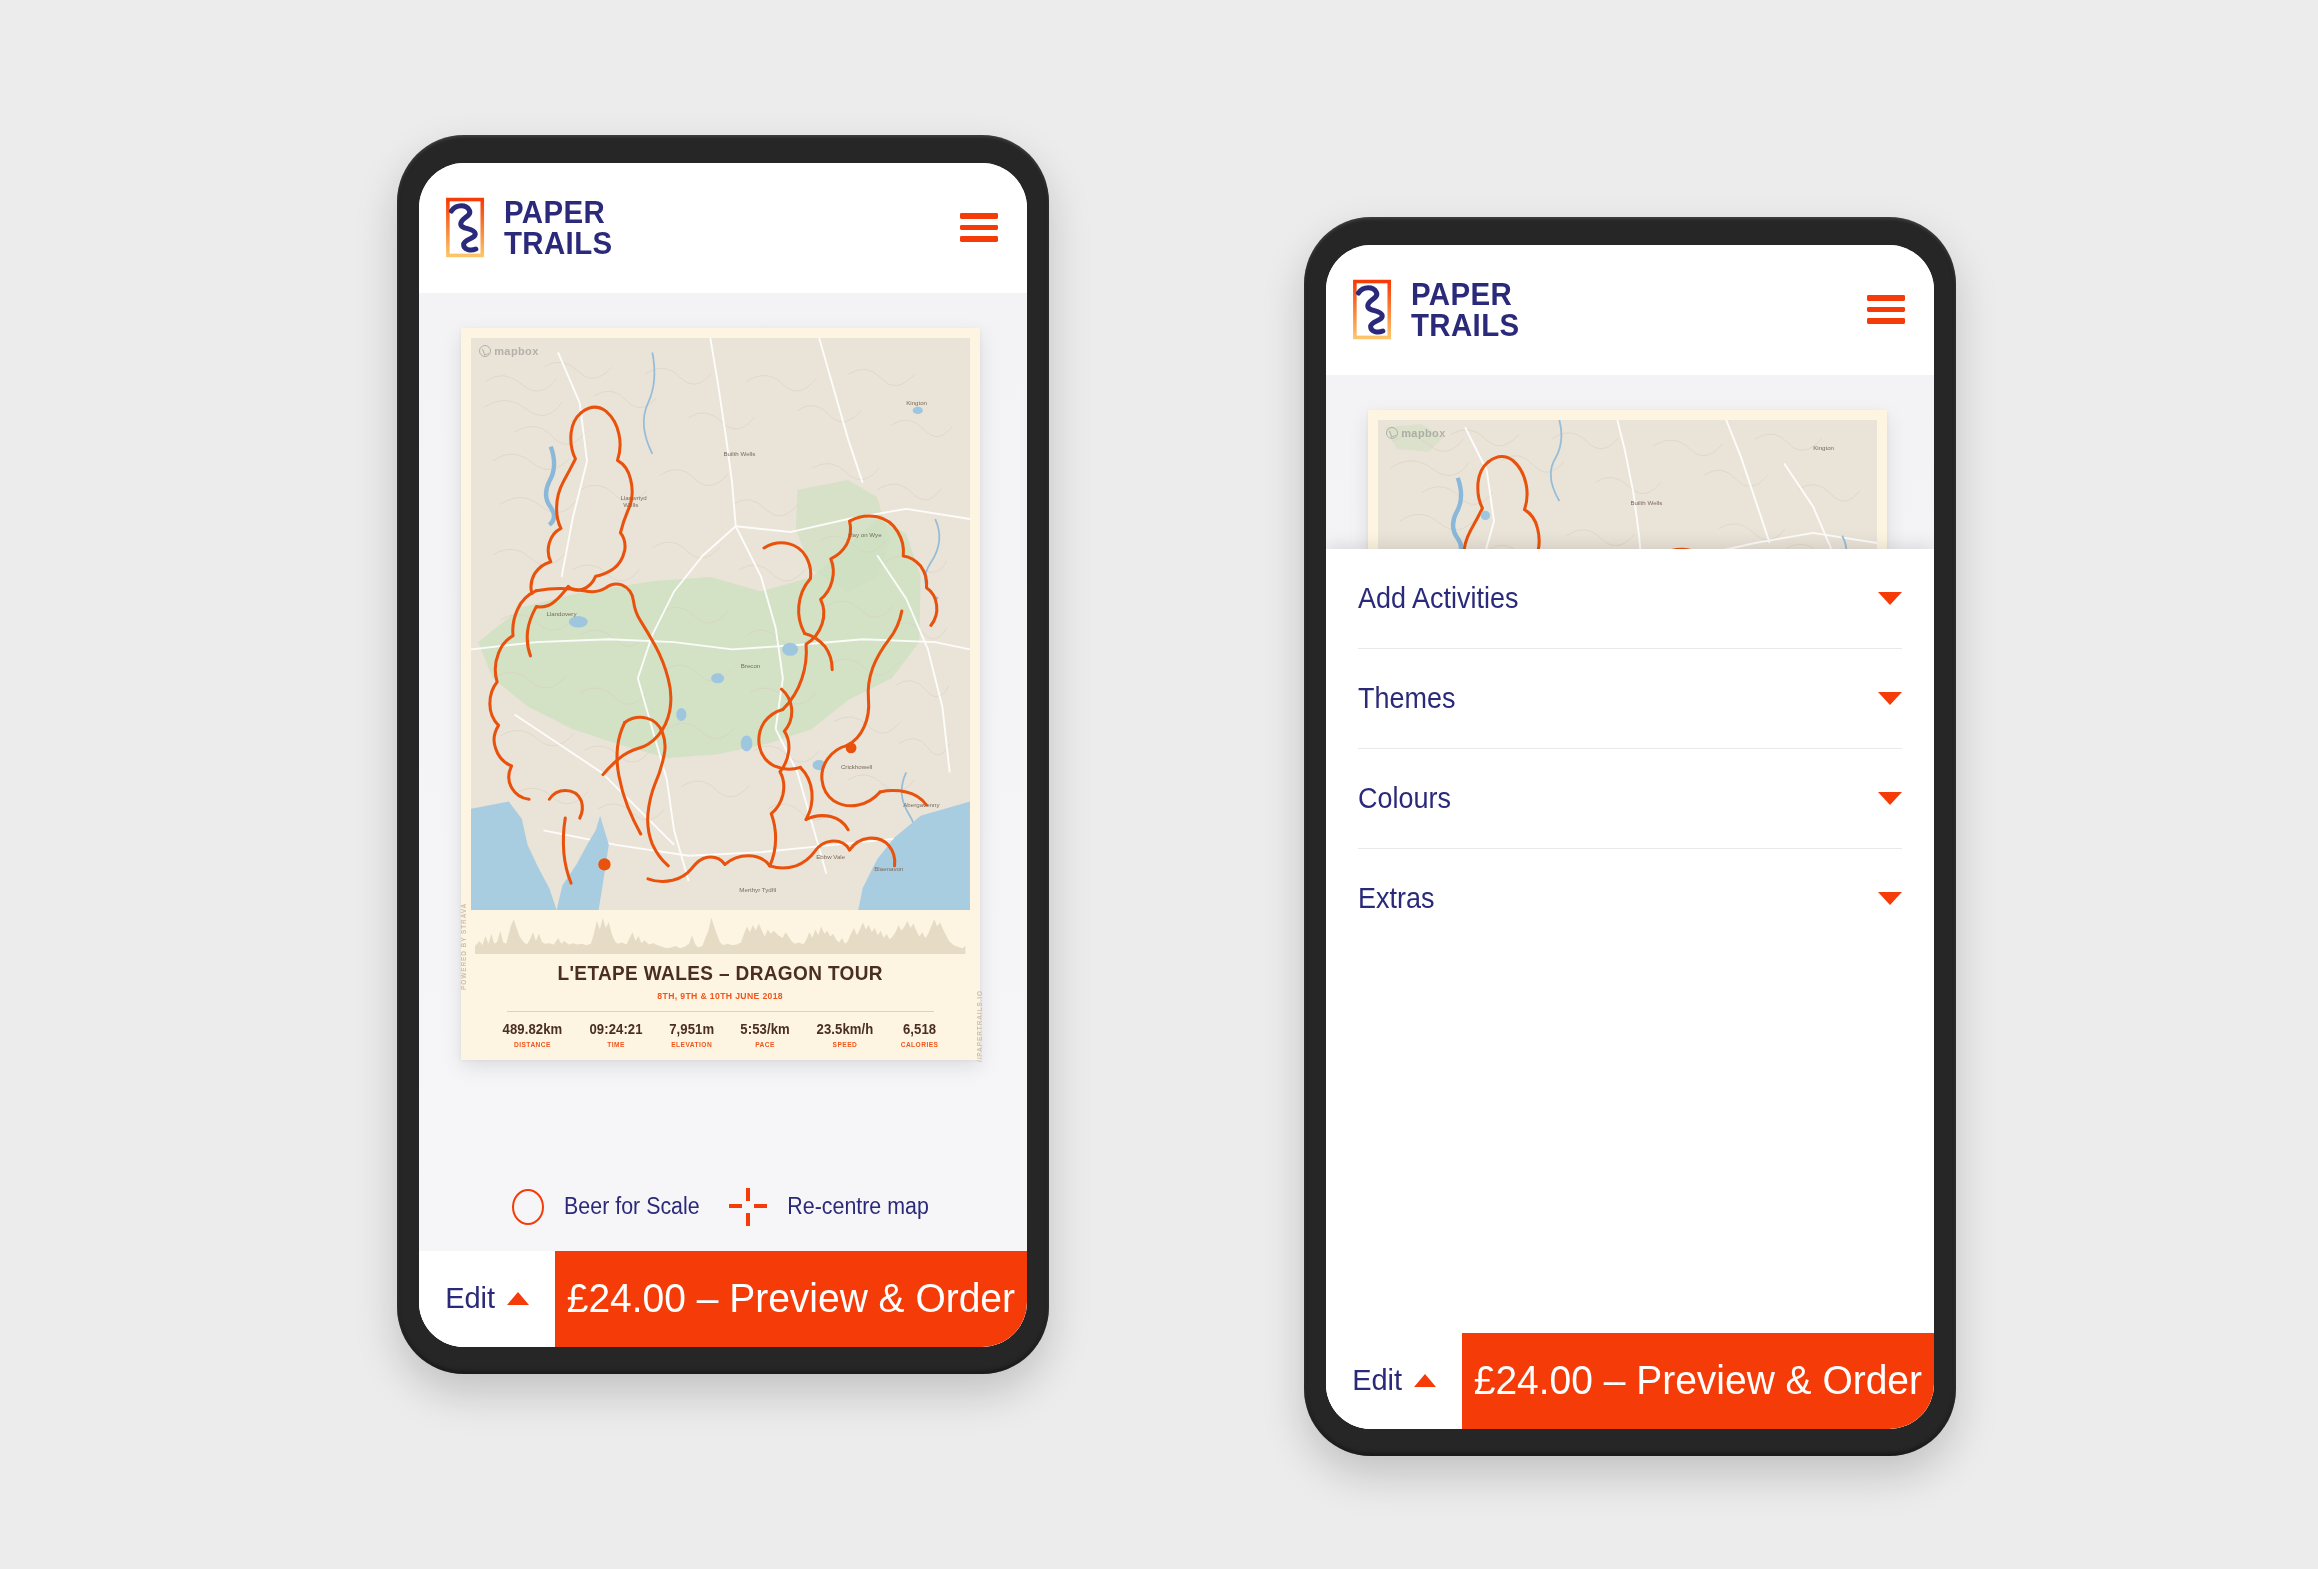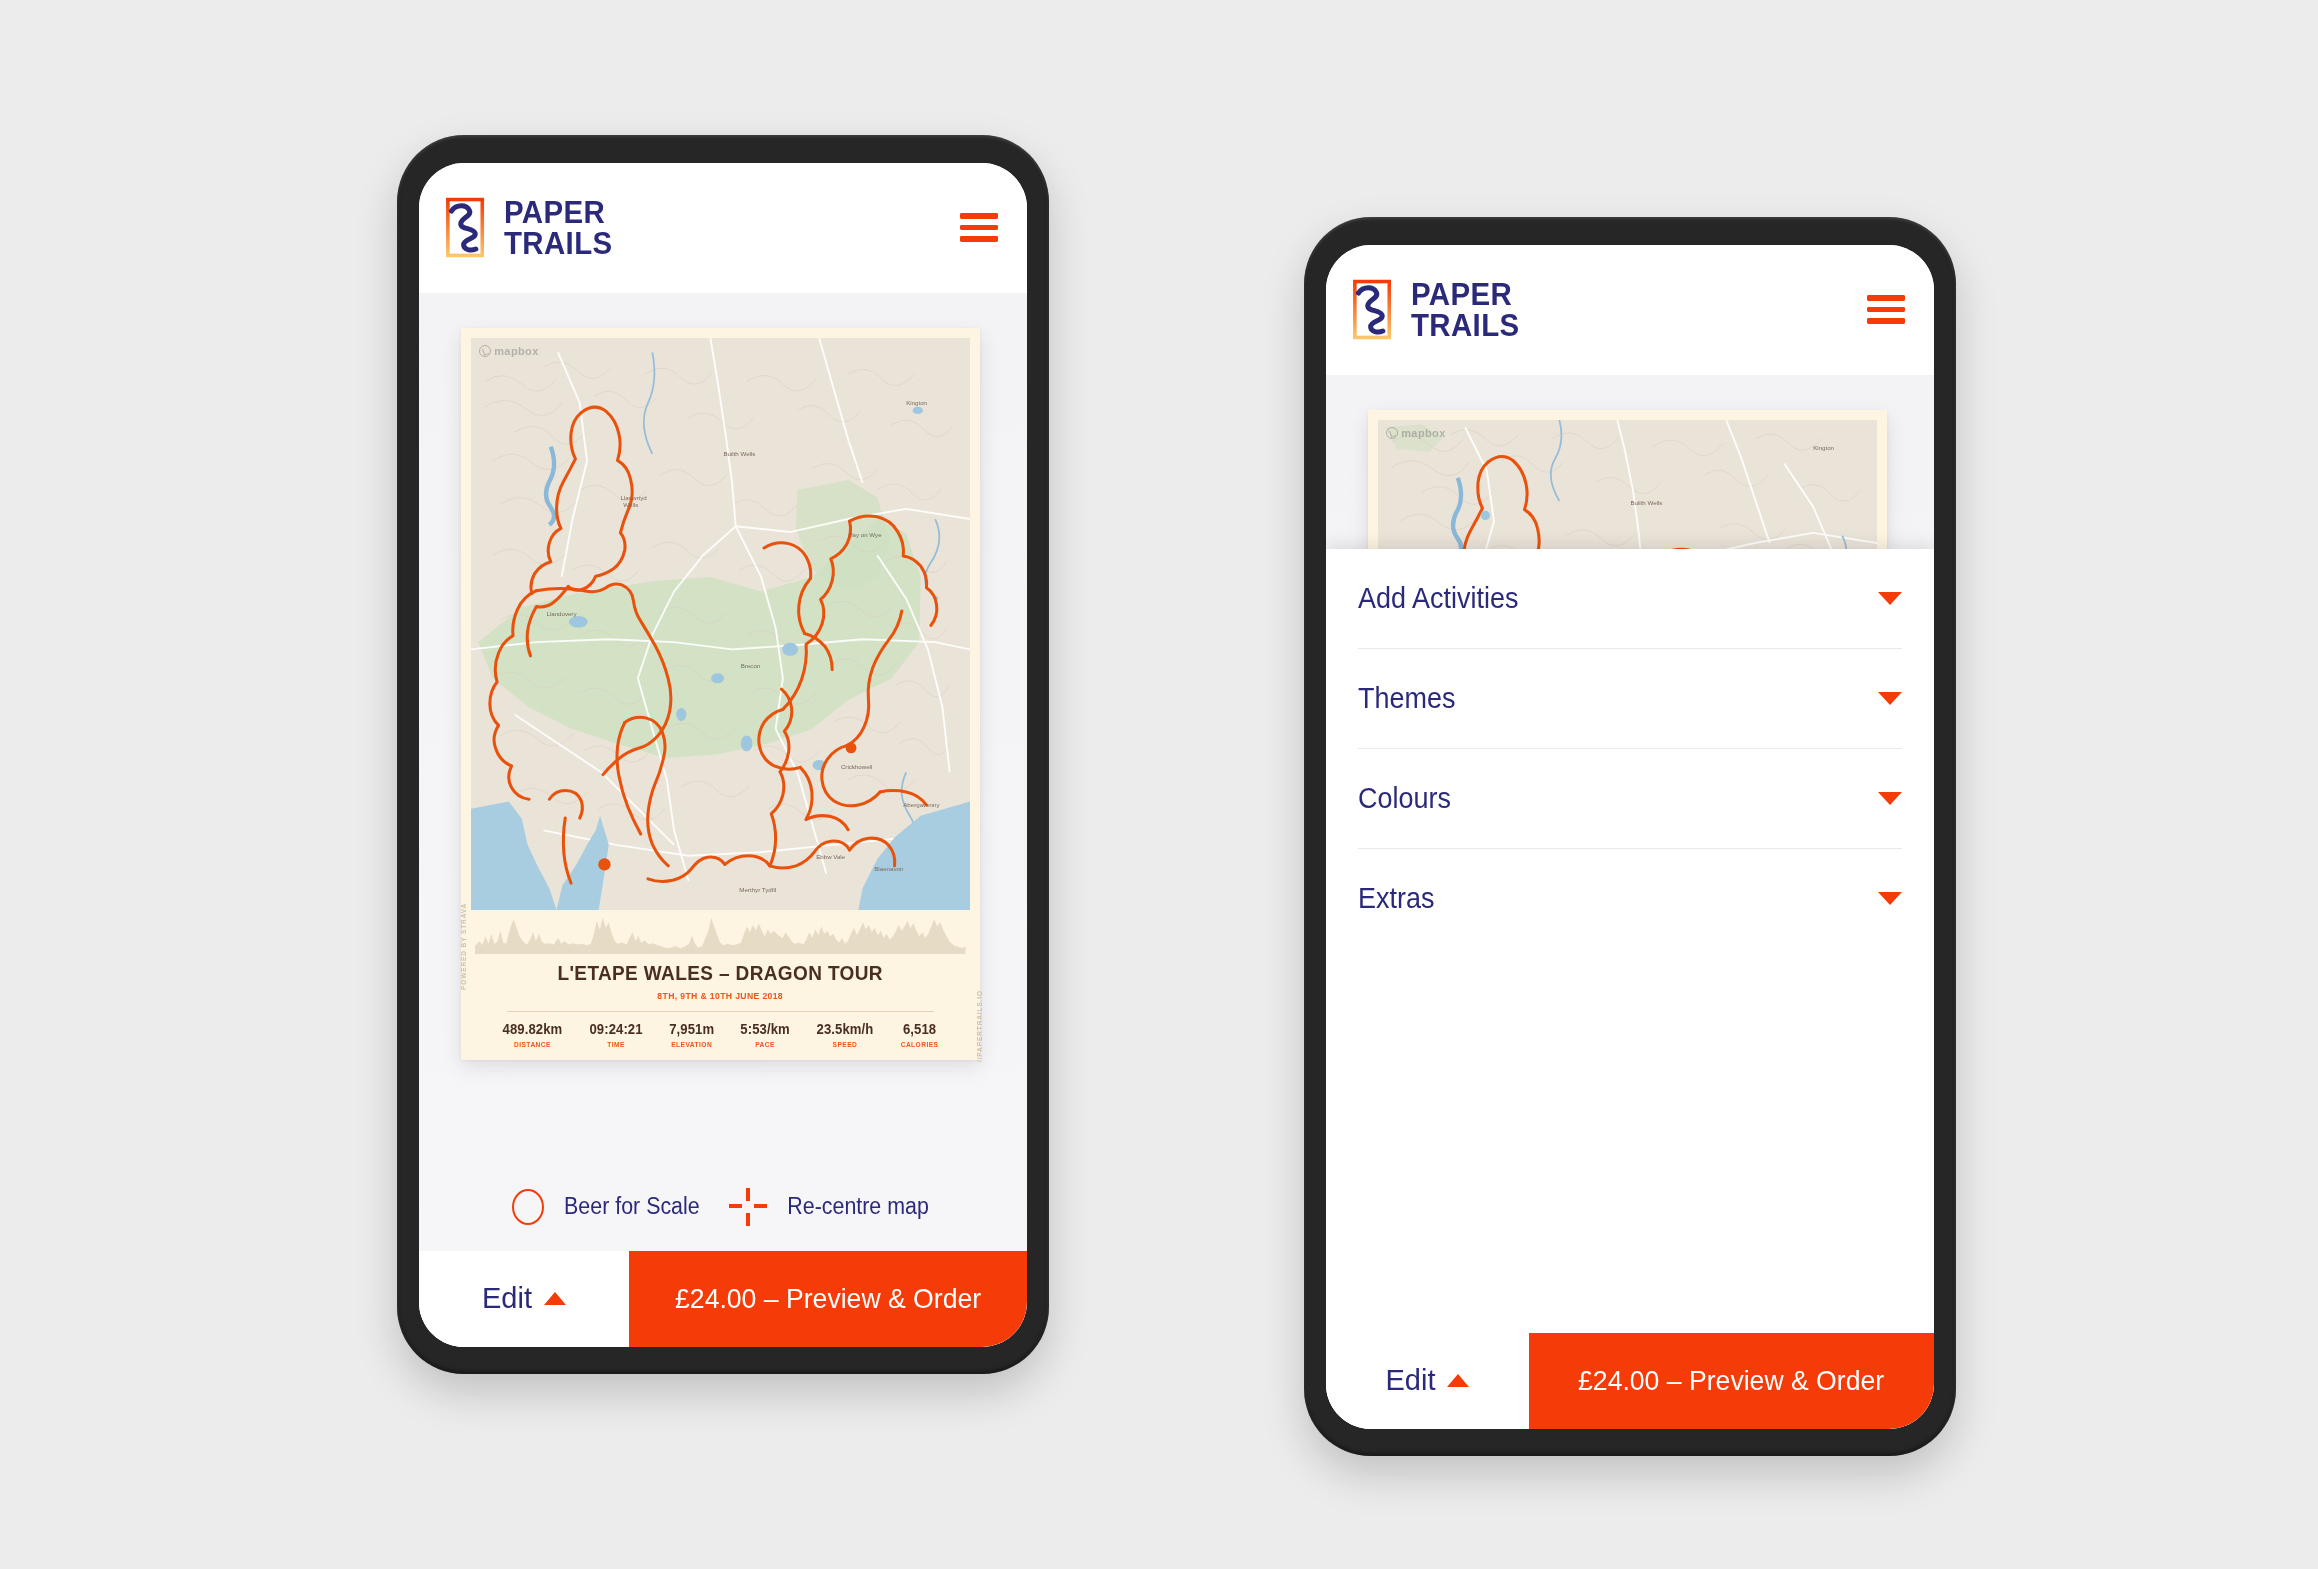--- a/index.html
+++ b/index.html
@@ -158,21 +158,21 @@
   .bottombar { flex:0 0 auto; height: 96px; display:flex; background:#fff; }
   .edit-btn {
     background:#ffffff; color:#2b2a7a;
     display:flex; align-items:center; justify-content:center; gap: 12px;
     font-size: 29px; cursor:pointer;
   }
   .edit-caret { width:0;height:0;border-left:11px solid transparent;border-right:11px solid transparent;border-bottom:13px solid #f53b07; }
   .order-btn {
     flex:1 1 auto; background:#f53b07; color:#fff;
     display:flex; align-items:center; justify-content:center;
-    font-size: 28px; cursor:pointer; white-space:nowrap;
+    font-size: 41px; cursor:pointer; white-space:nowrap;
     transform:scaleX(1);
   }
   .order-btn span { transform: scaleX(.95); }
   #bottombar-left .edit-btn  { width: 210px; }
   #bottombar-right .edit-btn { width: 203px; }
 
   svg { display:block; }
 </style>
 </head>
 <body>

